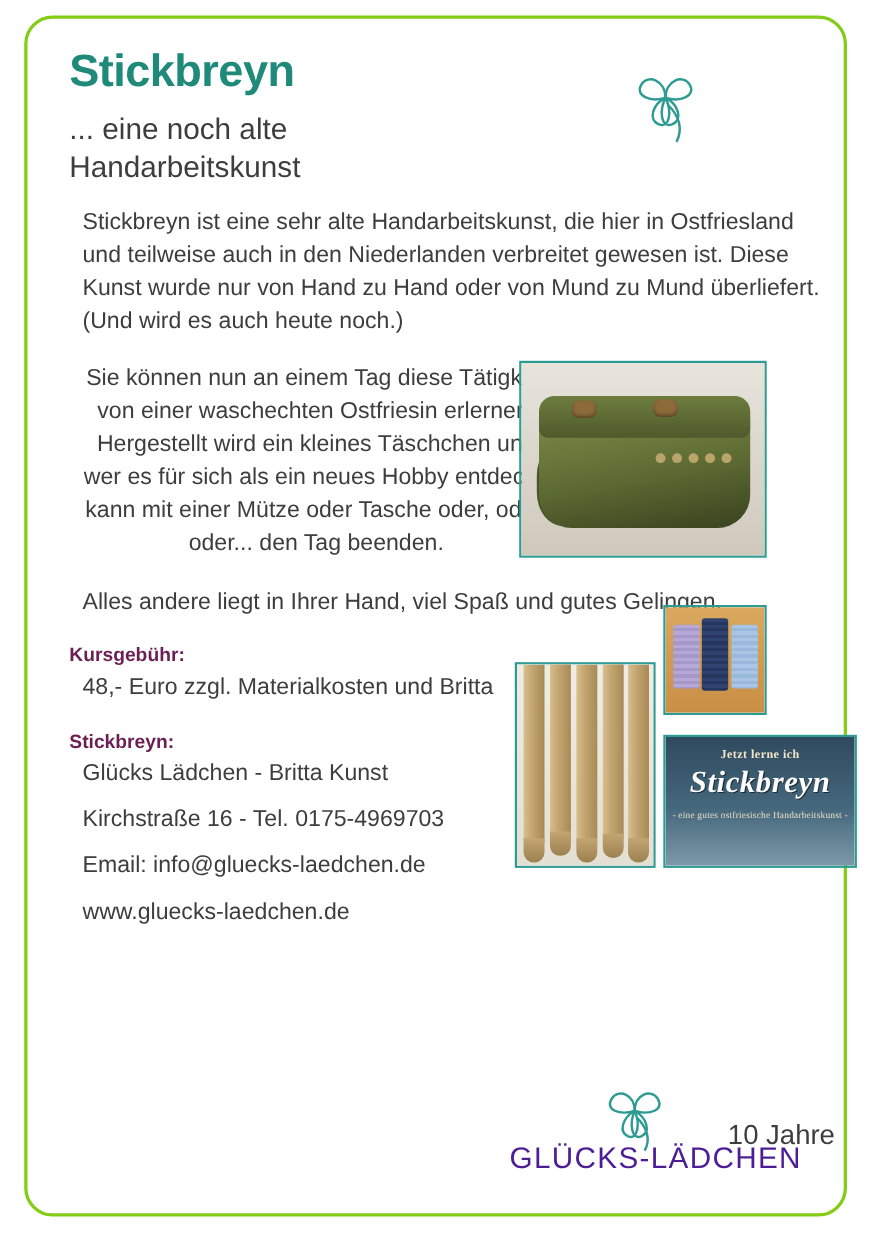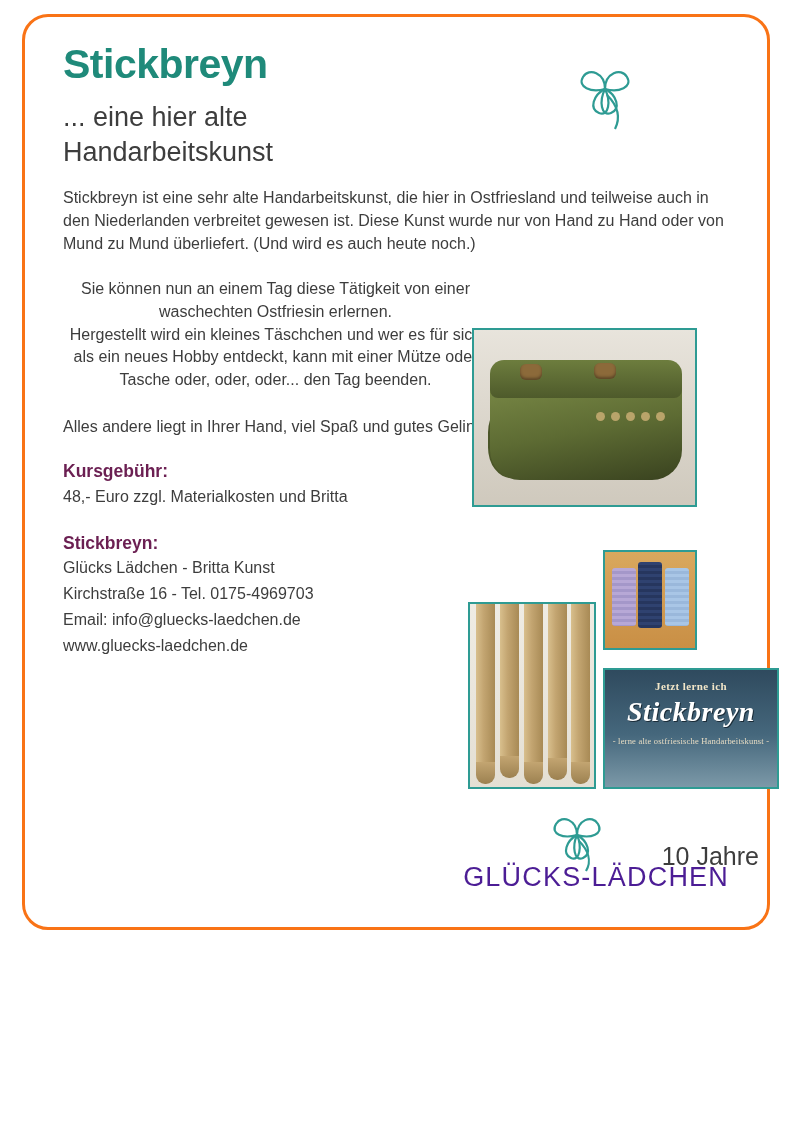--- a/index.html
+++ b/index.html
@@ -13,22 +13,22 @@
     font-family: "Liberation Sans", sans-serif;
     color: #3d3d3d;
     position: relative;
     overflow: hidden;
   }
   .page {
     position: absolute;
     left: 22px;
     top: 14px;
     width: 748px;
-    height: 916px;
-    border: 3px solid #f97316;
+    height: 1092px;
+    border: 3px solid #84cc16;
     border-radius: 26px;
     box-sizing: border-box;
     background: #ffffff;
   }
   .inner {
     position: absolute;
     left: 38px;
     top: 26px;
     width: 672px;
   }
@@ -65,24 +65,24 @@
     font-weight: 400;
   }
   .clover-top {
     position: absolute;
     right: 84px;
     top: 0px;
   }
 
   
   .para {
-    font-size: 16px;
+    font-size: 21px;
     line-height: 1.43;
     color: #3d3d3d;
-    margin: 0;
+    margin: 12px;
   }
   .p-intro {
     margin-top: 18px;
     width: 672px;
   }
   .p-two {
     margin-top: 22px;
     width: 425px;
     text-align: center;
   }
@@ -264,21 +264,21 @@
     bottom: 44px;
   }
 </style>
 </head>
 <body>
 
 <div class="page">
   <div class="inner">
 
     <h1 class="title">Stickbreyn</h1>
-    <p class="subtitle">... eine hier alte Handarbeitskunst</p>
+    <p class="subtitle">... eine noch alte Handarbeitskunst</p>
 
 
     <div class="clover-top">
       <svg width="92" height="96" viewBox="0 0 92 96" fill="none" stroke="#2e9b93" stroke-width="2.2">
         <path d="M46 46 C46 30, 30 24, 24 34 C18 44, 32 50, 46 46 Z"></path>
         <path d="M46 46 C46 30, 62 24, 68 34 C74 44, 60 50, 46 46 Z"></path>
         <path d="M46 46 C34 52, 30 66, 40 70 C50 74, 52 58, 46 46 Z"></path>
         <path d="M46 46 C58 52, 62 66, 52 70 C42 74, 40 58, 46 46 Z"></path>
         <path d="M48 52 C58 62, 62 74, 56 86"></path>
       </svg>
@@ -335,21 +335,21 @@
     <div class="nd n2"></div>
     <div class="nd n3"></div>
     <div class="nd n4"></div>
     <div class="nd n5"></div>
   </div>
 
   <div class="photo photo-label">
     <div class="bg"></div>
     <div class="l1">Jetzt lerne ich</div>
     <div class="l2">Stickbreyn</div>
-    <div class="l3">- lerne alte ostfriesische Handarbeitskunst -</div>
+    <div class="l3">- eine gutes ostfriesische Handarbeitskunst -</div>
   </div>
 
   <div class="clover-bottom">
     <svg width="84" height="86" viewBox="0 0 84 86" fill="none" stroke="#2e9b93" stroke-width="2.2">
       <path d="M42 42 C42 27, 27 21, 21 31 C15 41, 28 46, 42 42 Z"></path>
       <path d="M42 42 C42 27, 57 21, 63 31 C69 41, 56 46, 42 42 Z"></path>
       <path d="M42 42 C31 48, 27 61, 36 65 C45 69, 47 53, 42 42 Z"></path>
       <path d="M42 42 C53 48, 57 61, 48 65 C39 69, 37 53, 42 42 Z"></path>
       <path d="M44 48 C53 57, 57 68, 51 78"></path>
     </svg>

